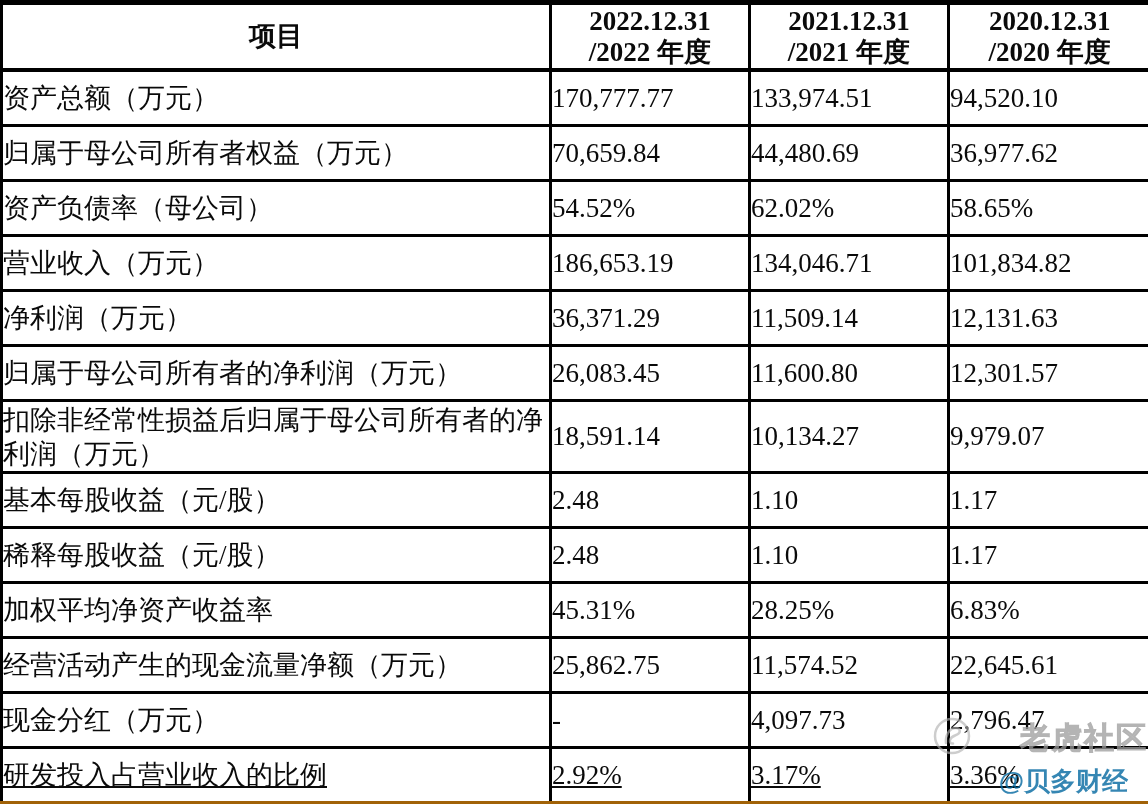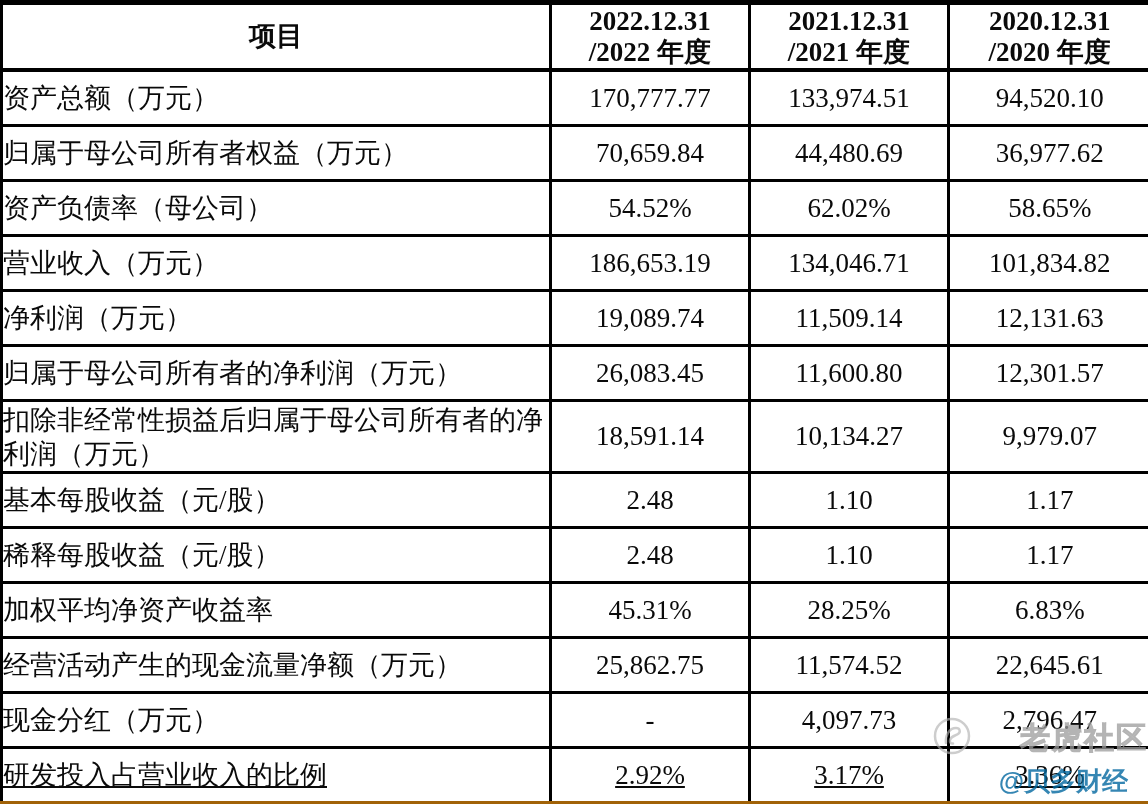--- a/index.html
+++ b/index.html
@@ -46,21 +46,21 @@
   table.fin tbody td { height: 52px; }
   table.fin tbody tr.tall td { height: 69px; }
   table.fin tbody tr:last-child td { border-bottom: 5px solid #a16207; text-decoration: underline; }
   td.label {
     text-align: left;
     padding-left: 19px;
     padding-right: 10px;
     line-height: 34px;
   }
   td.num {
-    text-align: center;
+    text-align: left;
     padding-right: 13px;
     font-variant-numeric: lining-nums;
   }
   .hdr-line { display: block; }
 
   
   .watermark {
     position: absolute;
     right: 0;
     top: 716px;
@@ -148,21 +148,21 @@
         <td class="num">58.65%</td>
       </tr>
       <tr>
         <td class="label">营业收入（万元）</td>
         <td class="num">186,653.19</td>
         <td class="num">134,046.71</td>
         <td class="num">101,834.82</td>
       </tr>
       <tr>
         <td class="label">净利润（万元）</td>
-        <td class="num">19,089.74</td>
+        <td class="num">36,371.29</td>
         <td class="num">11,509.14</td>
         <td class="num">12,131.63</td>
       </tr>
       <tr>
         <td class="label">归属于母公司所有者的净利润（万元）</td>
         <td class="num">26,083.45</td>
         <td class="num">11,600.80</td>
         <td class="num">12,301.57</td>
       </tr>
       <tr class="tall">

